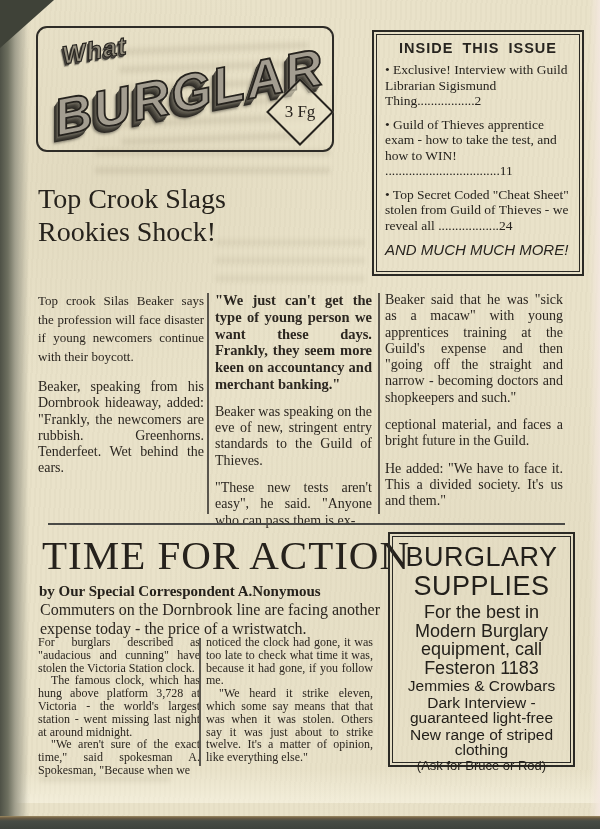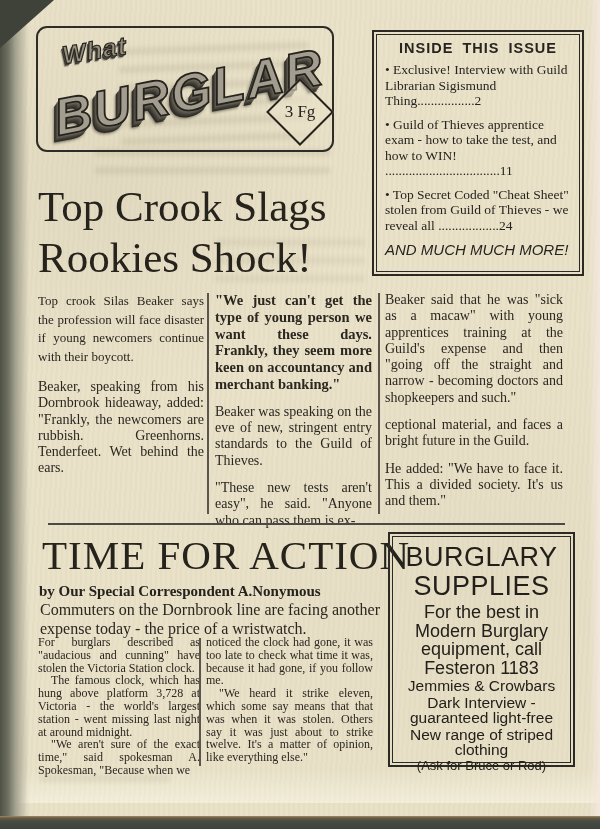--- a/index.html
+++ b/index.html
@@ -85,21 +85,21 @@
     padding:5px 8px 0 8px;
     font-family:"Liberation Sans",sans-serif;color:#27241f;
   }
   .toc-title{font-weight:bold;font-size:14.5px;letter-spacing:1px;word-spacing:4px;text-align:center;margin-bottom:6px;}
   .toc-item{font-size:13.5px;line-height:15.5px;margin-bottom:8px;font-family:Liberation Serif, serif;}
   .toc-footer{font-style:italic;font-size:15px;line-height:17px;text-align:left;margin-top:2px;}
 
   
   .headline1{
     left:38px;top:182px;width:340px;
-    font-size:43px;line-height:1.18;white-space:pre-line;color:#26221c;
+    font-size:28px;line-height:1.18;white-space:pre-line;color:#26221c;
   }
   .a1col{top:292px;text-align:justify;}
   .a1col p{margin:0 0 11px 0;}
   .a1c1{left:38px;width:166px;}
   .a1c1 .lead{font-size:13px;line-height:18.5px;margin-bottom:13px;}
   .a1c1 .body, .a1c2 p, .a1c3 p{font-size:14px;line-height:16.3px;}
   .a1c2{left:215px;width:157px;}
   .a1c2 .quote{font-weight:bold;font-size:14.5px;line-height:16.8px;}
   .a1c3{left:385px;width:178px;}
   .vrule{width:1.5px;background:#5a564e;}

